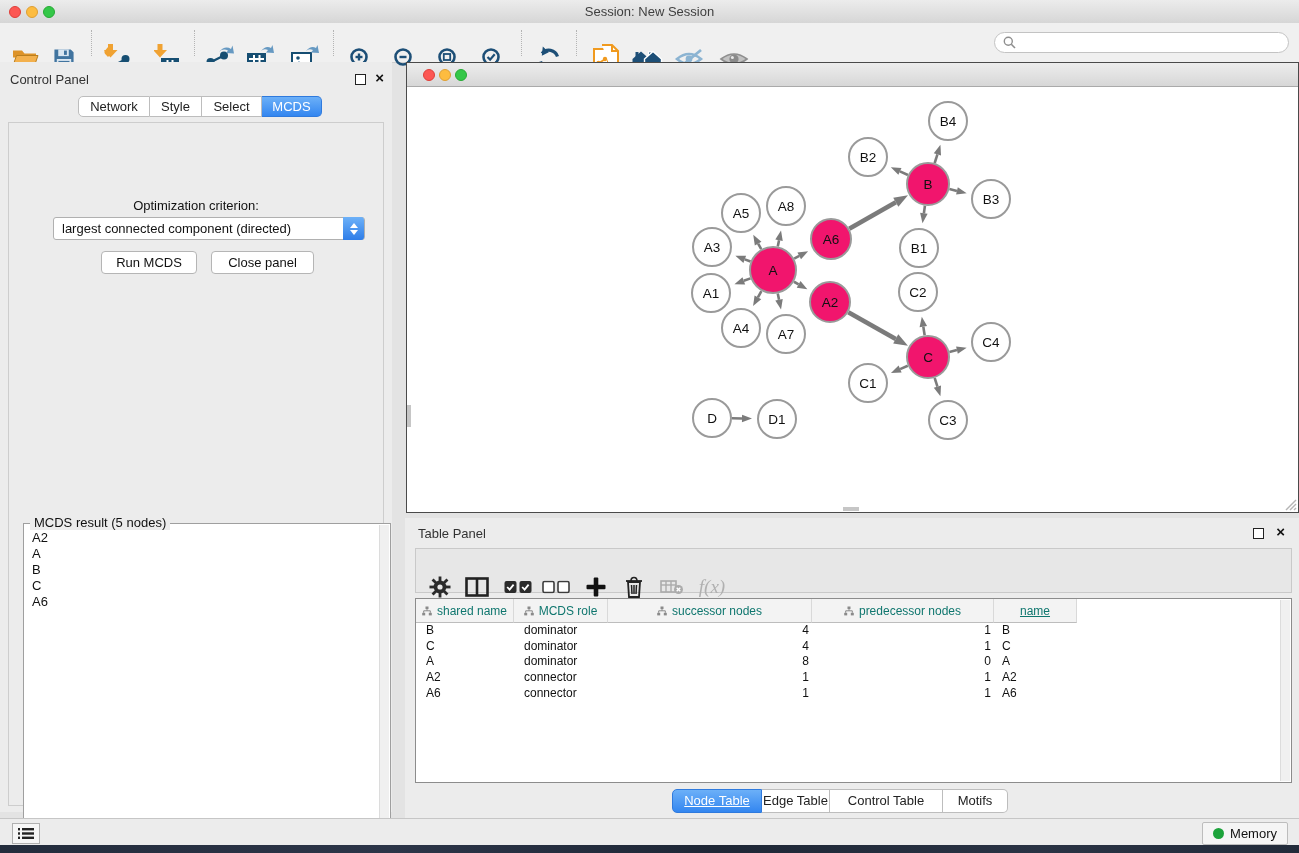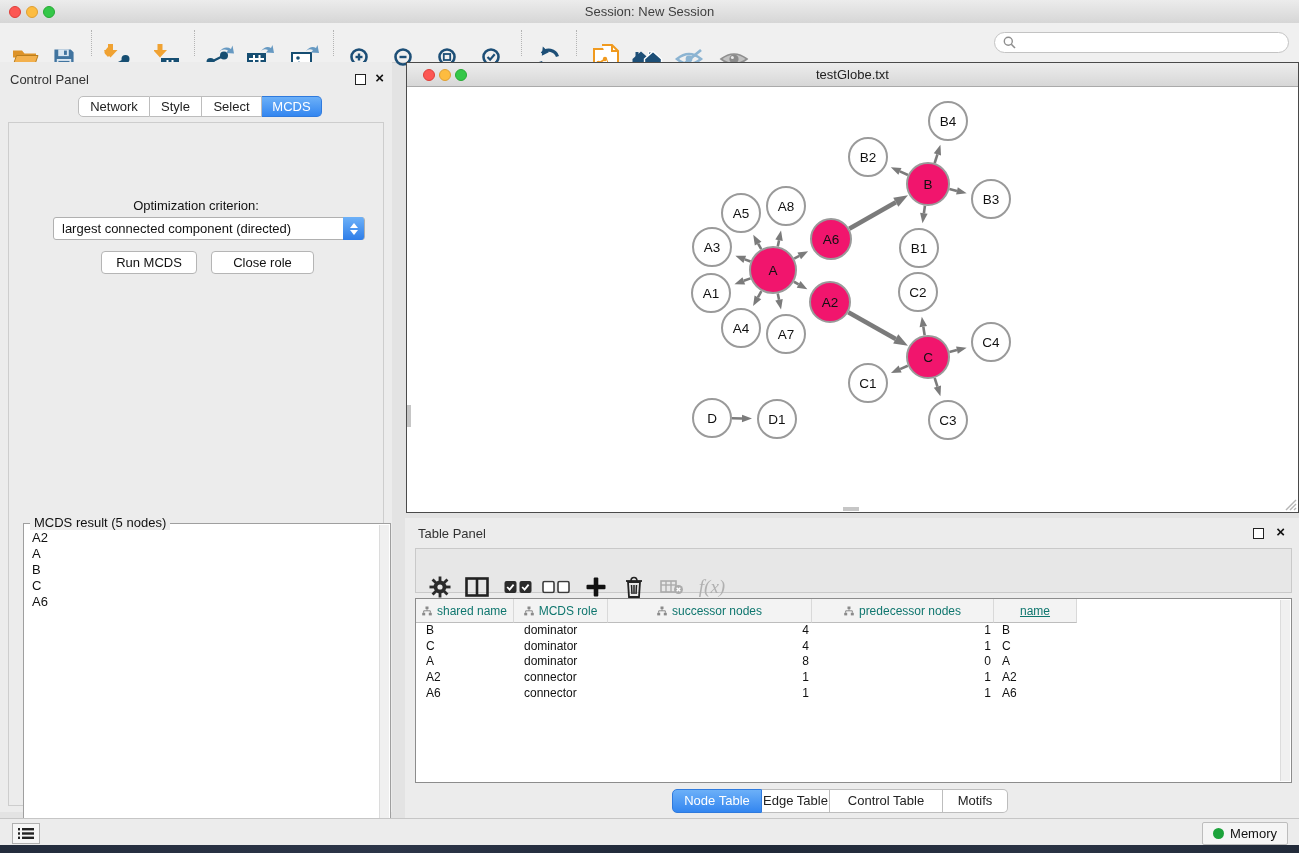--- a/index.html
+++ b/index.html
@@ -277,41 +277,40 @@
     <div class="cpanel-inner">
       <div class="opt-label">Optimization criterion:</div>
       <div class="dropdown">
         <span>largest connected component (directed)</span>
         <span class="dd-step">
             <span class="up"></span>
             <span class="down"></span>
           </span>
       </div>
       <div class="btn run">Run MCDS</div>
-      <div class="btn closep">Close role</div>
+      <div class="btn closep">Close panel</div>
       <div class="groupbox">
         <span class="legend">MCDS result (5 nodes)</span>
         <div class="result-list">
             <div>A2</div>
             <div>A</div>
             <div>B</div>
             <div>C</div>
             <div>A6</div>
           </div>
         <div class="result-scroll"></div>
       </div>
     </div>
   </div>
 
   <div class="netwin">
     <div class="wtitle">
       <span class="light red"></span>
       <span class="light yellow"></span>
       <span class="light green"></span>
-      <div class="title">testGlobe.txt</div>
     </div>
     <div class="netcanvas">
       <svg width="891" height="425" viewBox="0 0 891 425">
           <line x1="354.25116583901666" y1="162.07238915074845" x2="351.1337164847674" y2="156.51943248849184" stroke="#7b7b7b" stroke-width="2.6"></line>
           <polygon points="346.238368917691,147.79959463463703 354.4472548692322,154.65920041300282 347.82017810030254,158.37966456398087" fill="#7b7b7b"></polygon>
           <line x1="370.7774381829625" y1="159.48030433003072" x2="372.03290264984633" y2="153.29955618537187" stroke="#7b7b7b" stroke-width="2.6"></line>
           <polygon points="374.0235018927474,143.49968298955133 375.75685446425814,154.05598389767428 368.30895083543453,152.54312847306946" fill="#7b7b7b"></polygon>
           <line x1="343.543265126549" y1="174.53270652312503" x2="337.74940502378274" y2="172.34813632044268" stroke="#7b7b7b" stroke-width="2.6"></line>
           <polygon points="328.3924321598448,168.82009737174477 339.09005982428795,168.79248663214628 336.40875022327754,175.90378600873908" fill="#7b7b7b"></polygon>
           <line x1="343.49841075816164" y1="191.34736375100454" x2="336.8148176443476" y2="193.82676119645168" stroke="#7b7b7b" stroke-width="2.6"></line>
@@ -544,21 +543,21 @@
             <div class="td l" style="width: 98px;">A6</div>
             <div class="td l" style="width: 94px;">connector</div>
             <div class="td r" style="width: 204px;">1</div>
             <div class="td r" style="width: 182px;">1</div>
             <div class="td n" style="width: 83px;">A6</div>
           </div>
         </div>
       <div class="table-scroll"></div>
     </div>
     <div class="seg-tabs">
-        <div class="seg active" style="width: 90px;">Node Table</div>
+        <div class="seg active" style="width: 90px; text-decoration: underline;">Node Table</div>
         <div class="seg" style="width: 68px;">Edge Table</div>
         <div class="seg" style="width: 113px;">Control Table</div>
         <div class="seg" style="width: 65px;">Motifs</div>
       </div>
   </div>
 
   <div class="statusbar">
     <div class="listbtn">
       <svg width="16" height="13" viewBox="0 0 16 13">
           <rect x="0" y="1" width="2" height="2.4" fill="#222"></rect>

